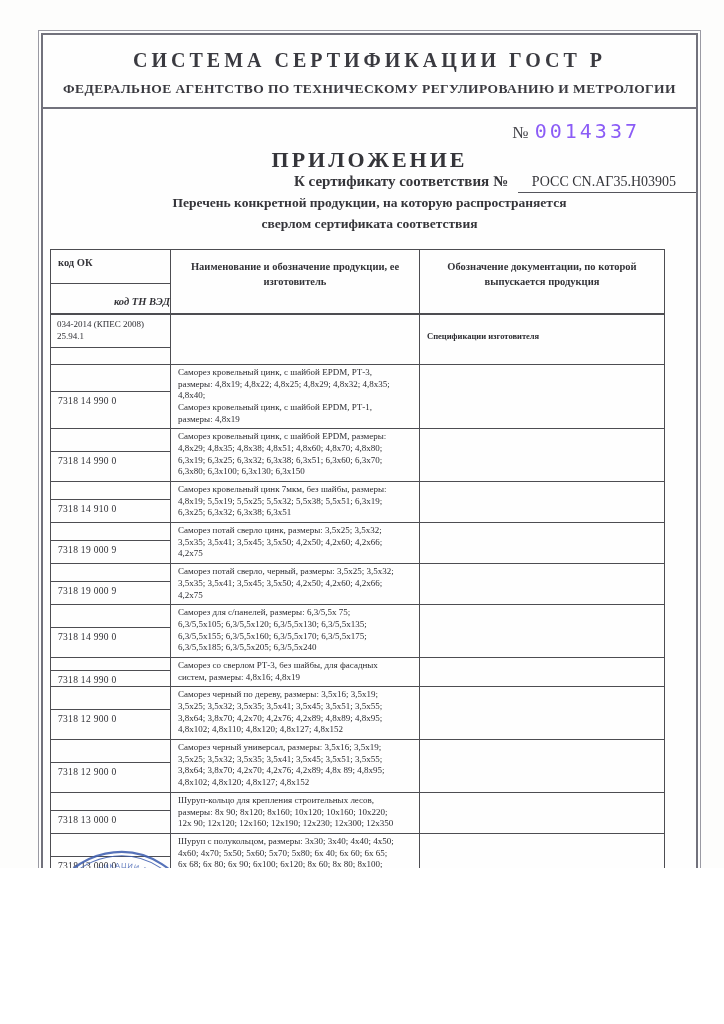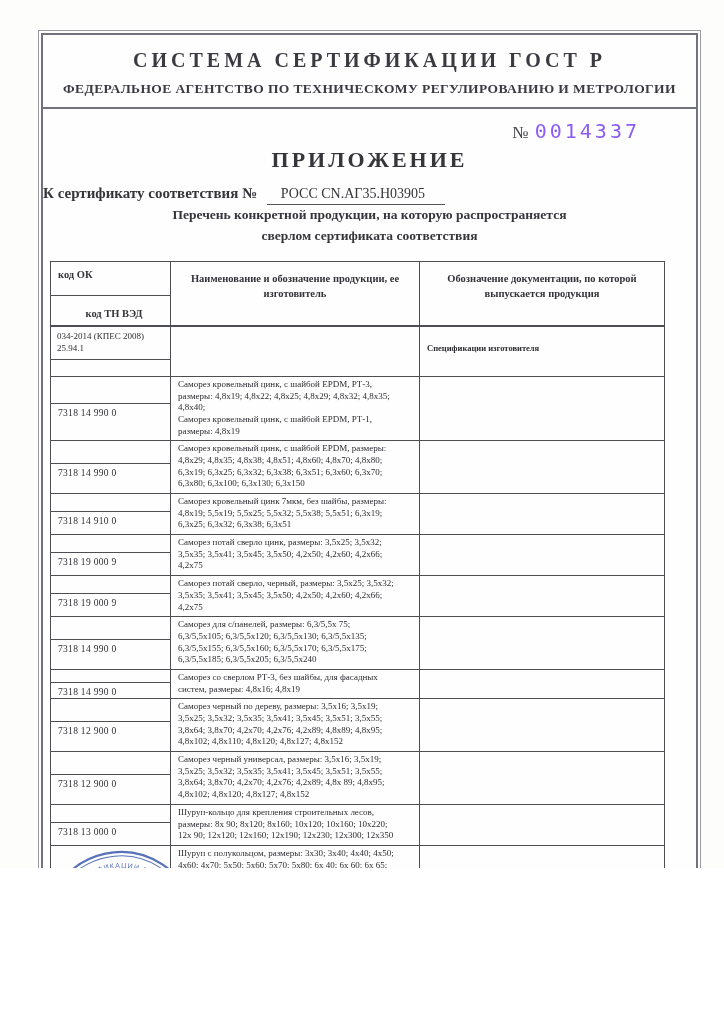--- a/index.html
+++ b/index.html
@@ -20,32 +20,32 @@
   
   .header-band { border-bottom:2px solid #72727c; padding:14px 6px 10px; text-align:center; }
   .sys-title { font-size:20px; font-weight:bold; letter-spacing:4px; color:#3a3a40; }
   .agency { font-size:13.5px; font-weight:bold; letter-spacing:0.4px; margin-top:9px; color:#3a3a40; }
   
   .num-line { text-align:right; padding:10px 56px 0 0; }
   .num-sign { font-size:17px; color:#44444a; margin-right:6px; }
   .num-value { font-family:"DejaVu Sans Mono", monospace; font-size:20px; letter-spacing:3px; color:#8b5cf6; }
   
   .doc-title { text-align:center; font-size:22px; font-weight:bold; letter-spacing:3px; margin-top:4px; color:#35353a; }
-  .cert-line { text-align:left; font-size:15px; margin-top:12px; color:#35353a; }
+  .cert-line { text-align:right; font-size:15px; color:#35353a; }
   .cert-line .lbl { font-weight:600; }
   .cert-value { display:inline-block; border-bottom:1px solid #55555c; padding:0 20px 2px 14px; font-size:14px; margin-left:6px; }
   .list-title { text-align:center; font-size:13.5px; font-weight:bold; line-height:1.55; color:#35353a; }
   
   table.products { border-collapse:collapse; margin:14px 12px 0 7px; table-layout:fixed; width:614px; }
   table.products th, table.products td { border:1px solid #4d4d52; vertical-align:top; }
   col.c1 { width:120px; } col.c2 { width:249px; } col.c3 { width:245px; }
   thead th { font-size:10.5px; font-weight:600; color:#333338; border-bottom-width:2px !important; }
   th.h1 { padding:0; }
   .h1-top { height:26px; border-bottom:1px solid #4d4d52; text-align:left; padding:7px 0 0 7px; box-sizing:content-box; }
-  .h1-bot { text-align:center; padding:12px 0 6px 7px; }
+  .h1-bot { text-align:right; padding:12px 0 6px 7px;font-style:italic; }
   th.h2, th.h3 { padding:10px 14px; text-align:center; line-height:1.4; vertical-align:middle; }
   td.c1 { position:relative; padding:0; }
   td.c2 { padding:2px 5px 3px 7px; }
   td.c3 { padding:0;font-weight:bold; }
   .divline { position:absolute; left:0; right:0; top:42%; border-top:1px solid #4d4d52; }
   .code { position:absolute; top:42%; left:7px; right:2px; padding-top:5px; font-size:9.5px; letter-spacing:0.3px; }
   .desc { font-size:9px; line-height:1.3; white-space:pre-line; color:#2c2c31; }
   tr.first-row td { height:44px; }
   .ok-code { font-size:9px; line-height:1.35; white-space:pre-line; padding:3px 4px 0 6px; }
   .divline-first { position:absolute; left:0; right:0; top:66%; border-top:1px solid #4d4d52; }

